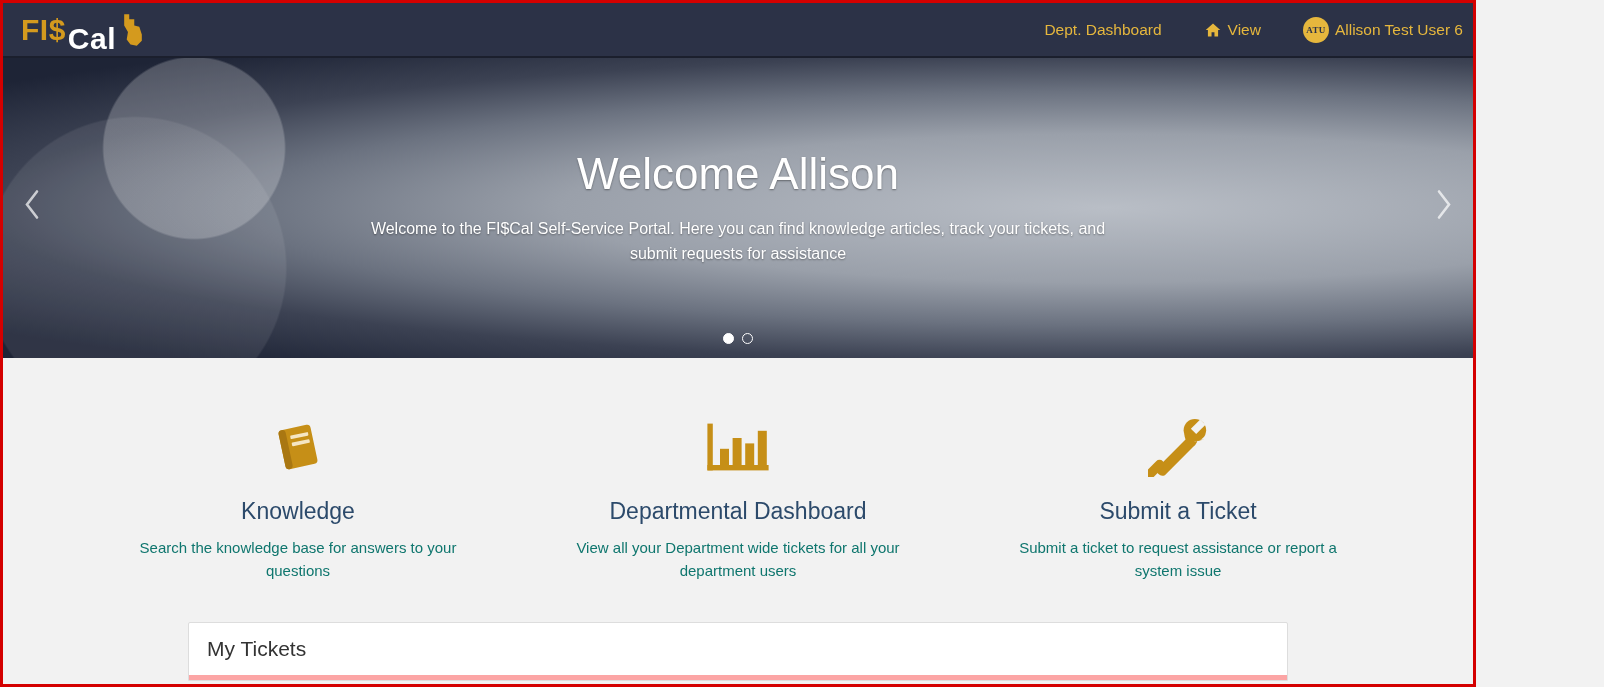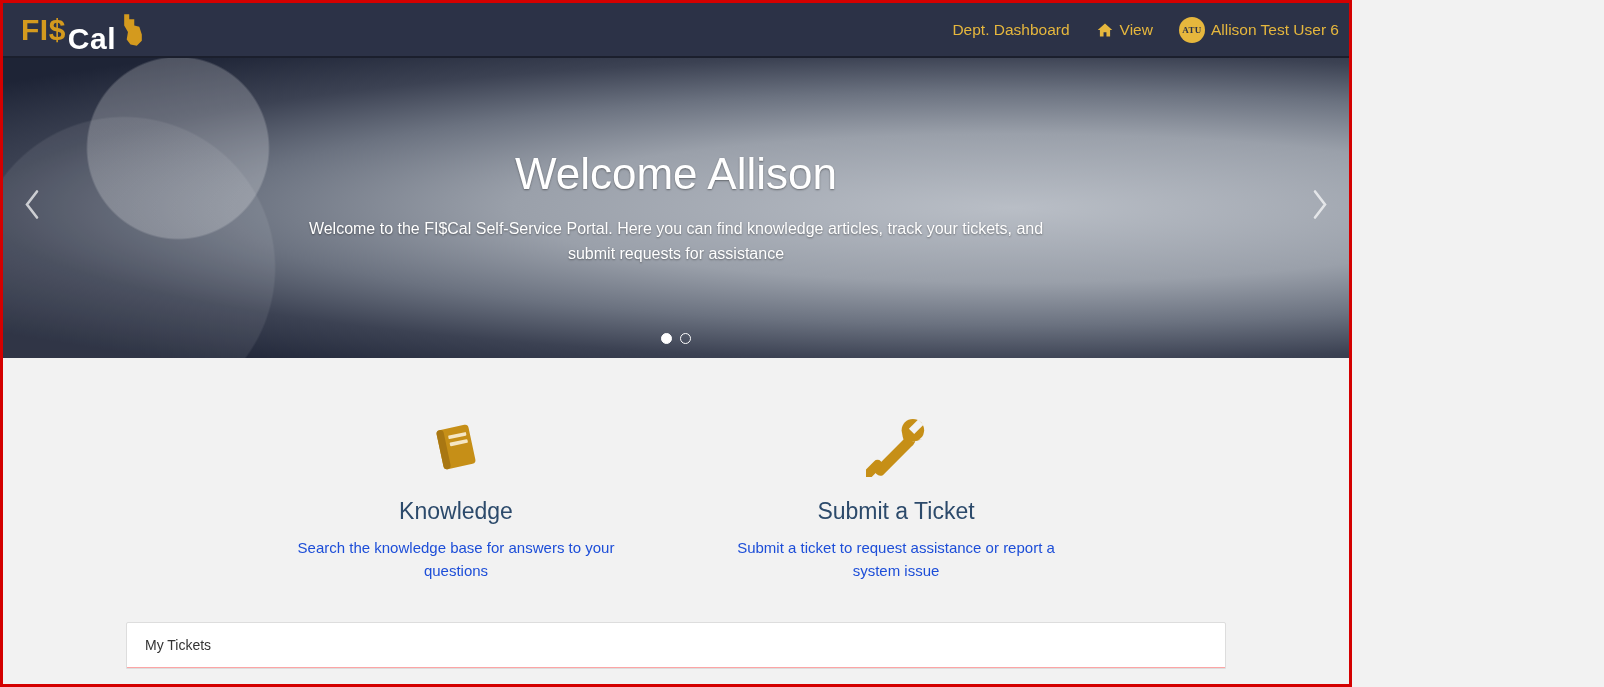--- a/index.html
+++ b/index.html
@@ -5,21 +5,21 @@
   * { box-sizing: border-box; margin: 0; padding: 0; }
   html, body {
     width: 1604px;
     height: 687px;
     font-family: "Segoe UI", "Helvetica Neue", Arial, sans-serif;
     overflow: hidden;
     background: #f2f2f2;
   }
   
   .frame {
-    width: 1352px;
+    width: 1476px;
     height: 687px;
     border: 3px solid #d40000;
     position: relative;
     background: #f2f2f2;
   }
   
   .topnav {
     height: 55px;
     background: #2c3247;
     border-bottom: 2px solid #1b1f2d;
@@ -38,21 +38,21 @@
     user-select: none;
   }
   .logo .fi { color: #d49a1e; font-weight: 700; }
   .logo .cal { color: #fff; font-weight: 700; margin-left: 2px; margin-top: 19px; }
   .logo .ca-shape {
     width: 26px; height: 34px; margin-left: 4px;
   }
   .navlinks {
     display: flex;
     align-items: center;
-    gap: 26px;
+    gap: 42px;
   }
   .navlinks a {
     color: #e6b73d;
     font-size: 15.5px;
     text-decoration: none;
     display: flex;
     align-items: center;
     gap: 6px;
     cursor: pointer;
   }
@@ -153,43 +153,43 @@
     justify-content: center;
     margin-bottom: 18px;
   }
   .card h2 {
     color: #2c4a6b;
     font-size: 23px;
     font-weight: 400;
     margin-bottom: 12px;
   }
   .card p {
-    color: #1d4ed8;
+    color: #0f766e;
     font-size: 15px;
     line-height: 1.5;
     padding: 0 18px;
   }
   
   .panel-wrap {
     display: flex;
     justify-content: center;
     background: #f2f2f2;
     padding: 0 0 60px;
   }
   .panel {
     width: 1100px;
     background: #fff;
     border: 1px solid #ddd;
     border-radius: 2px 2px 0 0;
   }
   .panel-header {
     padding: 14px 18px;
-    font-size: 14px;
+    font-size: 21px;
     color: #333;
-    border-bottom: 1px solid #fca5a5;
+    border-bottom: 5px solid #fca5a5;
   }
   
   .scroll-area::-webkit-scrollbar { width: 17px; background:#f0f0f0; }
   .scroll-area::-webkit-scrollbar-thumb { background:#c4c4c4; border:3px solid #f0f0f0; border-radius:2px; }
   .scroll-area::-webkit-scrollbar-button { height:17px; background:#f0f0f0; }
 </style>
 </head>
 <body>
 
 <div class="frame">
@@ -250,20 +250,34 @@
               <rect x="14" y="10" width="8" height="44" rx="4" fill="#a97712"></rect>
               <rect x="26" y="18" width="20" height="4" rx="1" fill="#f5e6c4"></rect>
               <rect x="26" y="26" width="20" height="4" rx="1" fill="#f5e6c4"></rect>
             </g>
           </svg>
         </div>
         <h2>Knowledge</h2>
         <p>Search the knowledge base for answers to your questions</p>
       </div>
 
+      <div class="card">
+        <div class="icon">
+          <svg width="72" height="58" viewBox="0 0 80 64">
+            <rect x="6" y="6" width="6" height="52" fill="#c68f17"></rect>
+            <rect x="6" y="52" width="68" height="6" fill="#c68f17"></rect>
+            <rect x="20" y="34" width="10" height="18" fill="#c68f17"></rect>
+            <rect x="34" y="22" width="10" height="30" fill="#c68f17"></rect>
+            <rect x="48" y="28" width="10" height="24" fill="#c68f17"></rect>
+            <rect x="62" y="14" width="10" height="38" fill="#c68f17"></rect>
+          </svg>
+        </div>
+        <h2>Departmental Dashboard</h2>
+        <p>View all your Department wide tickets for all your department users</p>
+      </div>
 
       <div class="card">
         <div class="icon">
           <svg width="60" height="60" viewBox="0 0 64 64">
             <path d="M44 8 a14 14 0 0 1 4 24 L18 62 a6 6 0 0 1 -8 -8 L40 24 a14 14 0 0 1 4 -16 l-2 10 8 8 10 -2 a14 14 0 0 1 -16 -16 z" fill="#c68f17" transform="rotate(0 32 32)"></path>
             <circle cx="50" cy="14" r="12" fill="#c68f17"></circle>
             <rect x="46" y="2" width="8" height="14" fill="#f2f2f2" transform="rotate(45 50 14)"></rect>
             <rect x="8" y="46" width="10" height="30" rx="5" fill="#c68f17" transform="rotate(45 13 50)"></rect>
           </svg>
         </div>

